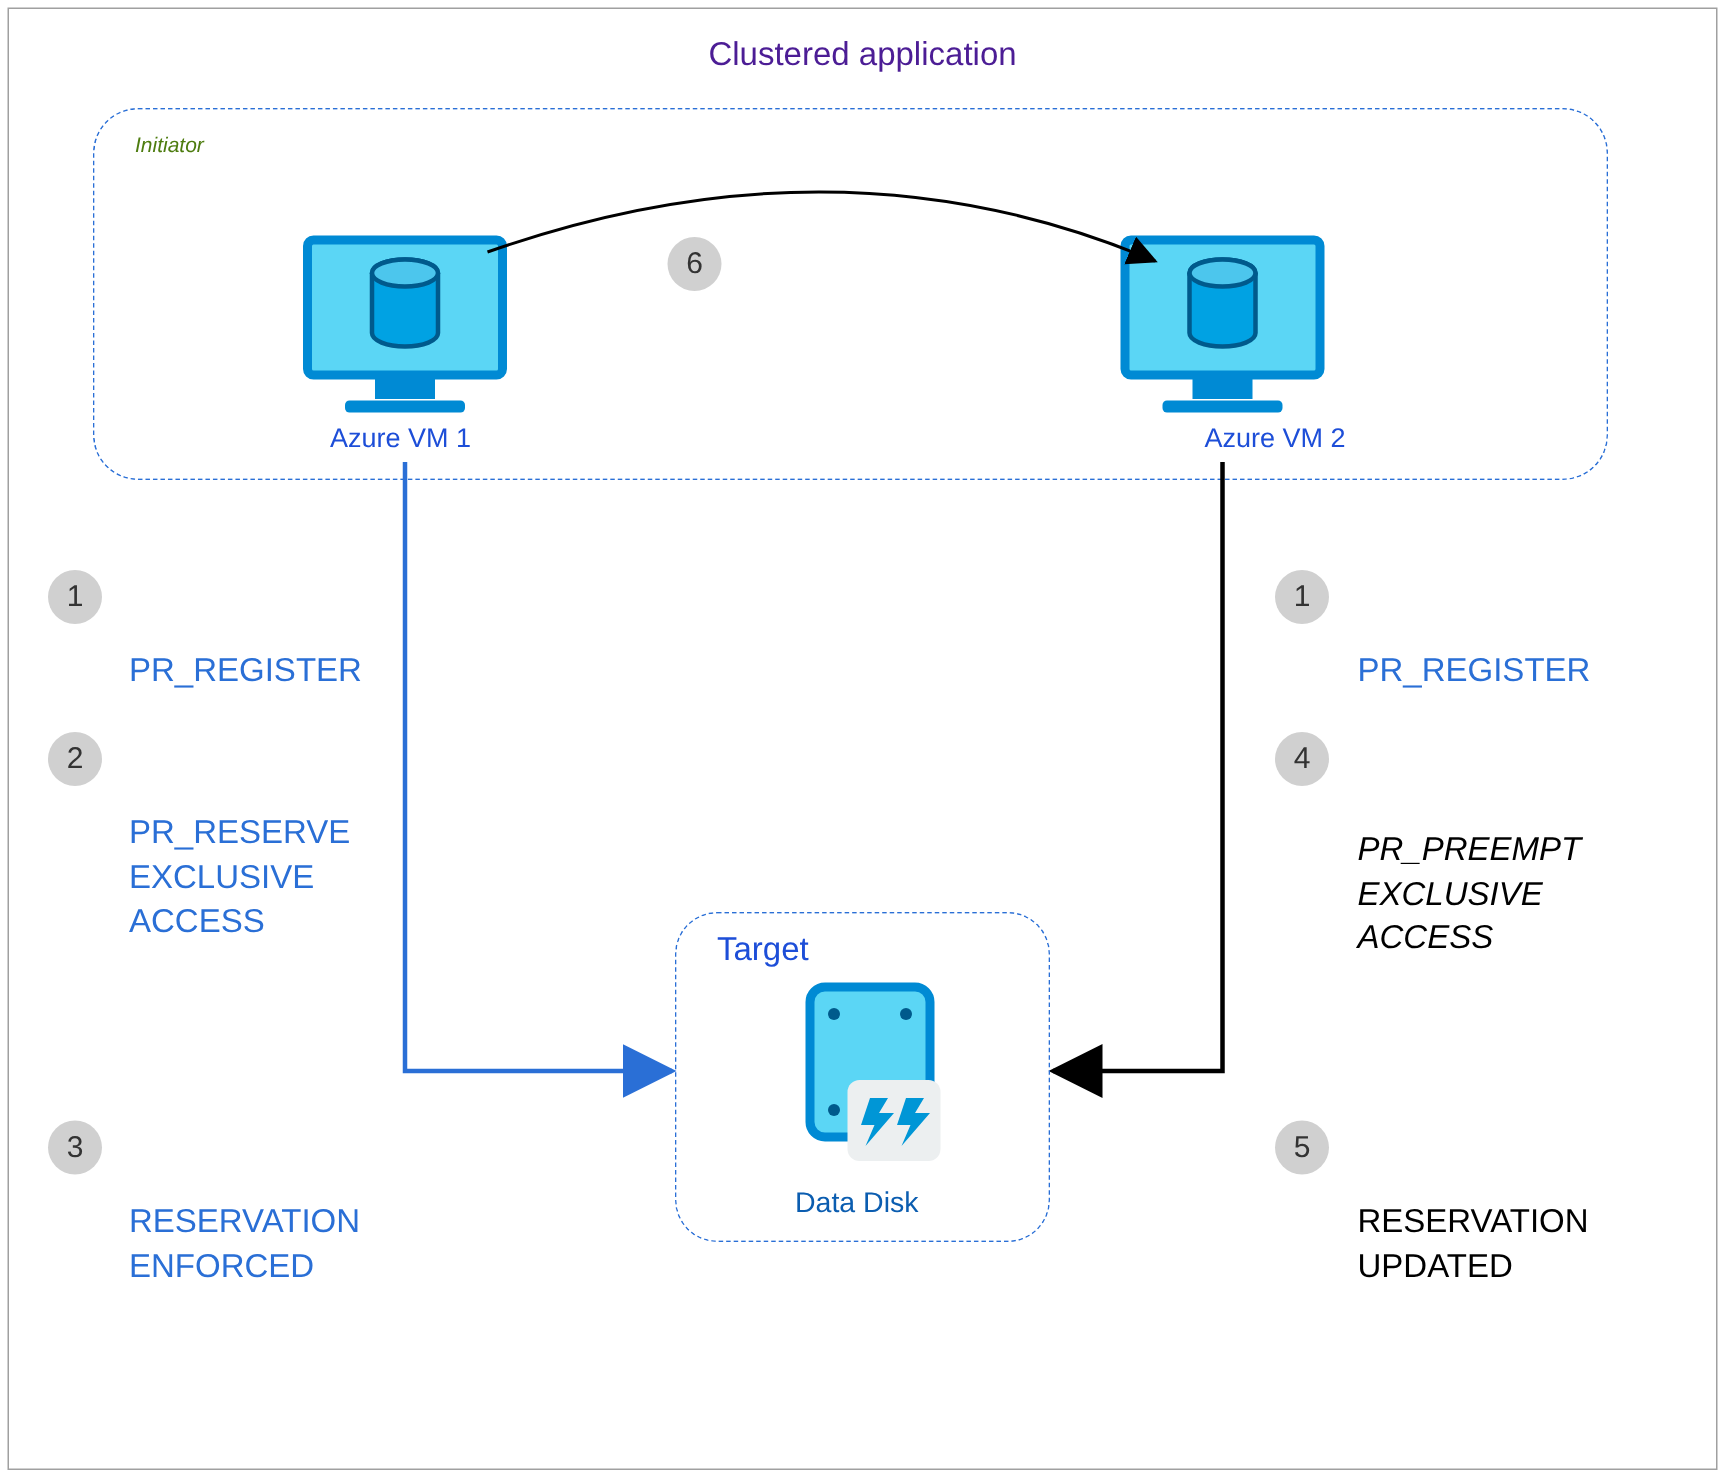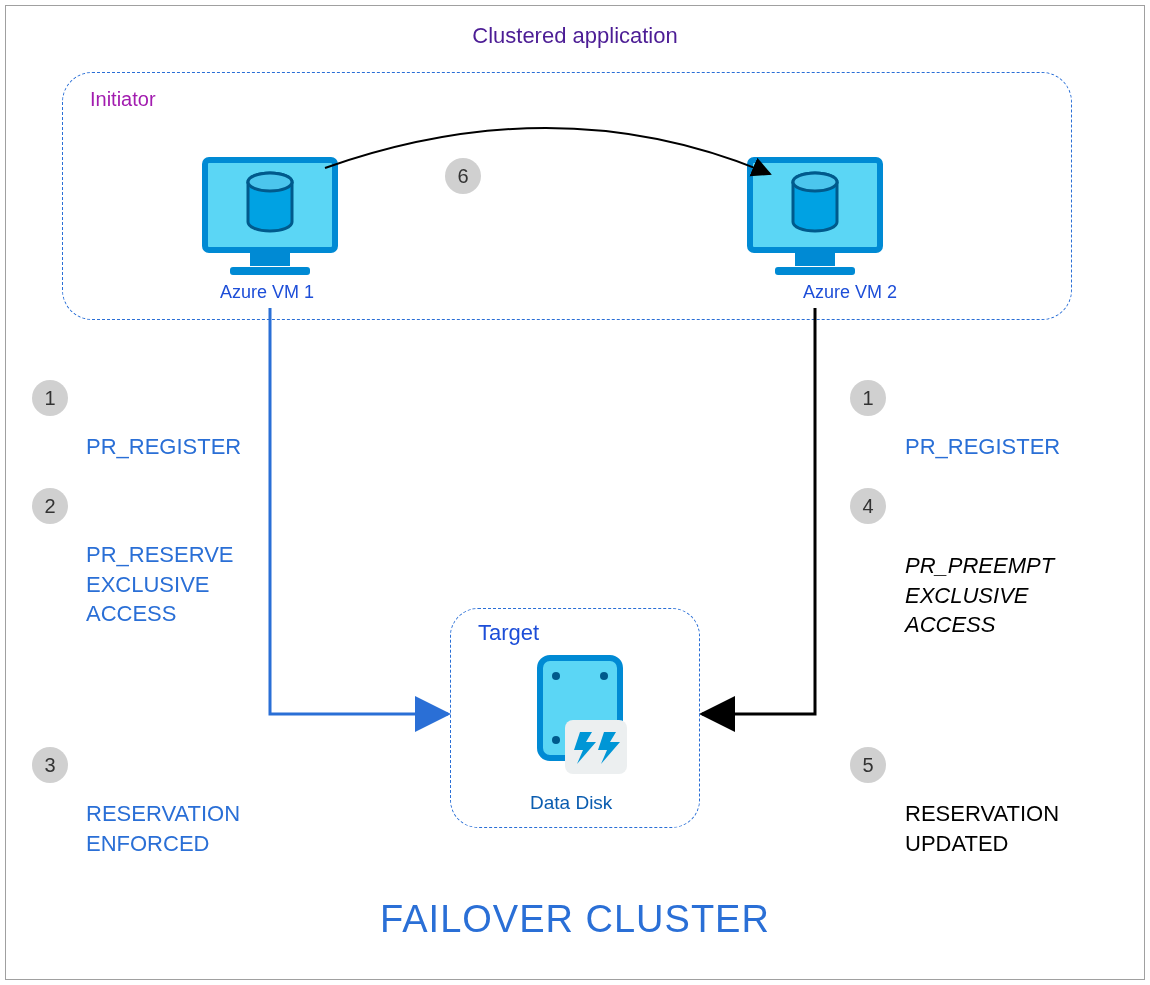--- a/index.html
+++ b/index.html
@@ -39,22 +39,23 @@
     width: 1010px;
     height: 248px;
     border: 1.5px dashed #2a6fd6;
     border-radius: 30px;
     box-sizing: border-box;
   }
   .initiator-label {
     position: absolute;
     left: 90px;
     top: 88px;
-    font-size: 20px;
-    color: #a21caf;
+    font-size: 14px;
+    color: #4d7c0f;
+    font-style: italic;
   }
   .target-box {
     position: absolute;
     left: 450px;
     top: 608px;
     width: 250px;
     height: 220px;
     border: 1.5px dashed #2a6fd6;
     border-radius: 28px;
     box-sizing: border-box;
@@ -229,14 +230,13 @@
   <div class="step-text" style="left:905px; top:504px; white-space:pre-line;font-style:italic;">PR_PREEMPT
 EXCLUSIVE
 ACCESS</div>
 
   <div class="step-badge" style="left:850px; top:747px;">
       <span>5</span>
     </div>
   <div class="step-text" style="left:905px; top:752px; white-space:pre-line;">RESERVATION
 UPDATED</div>
 
-  <div class="failover-title">FAILOVER CLUSTER</div>
 </div>
 
 </body></html>

